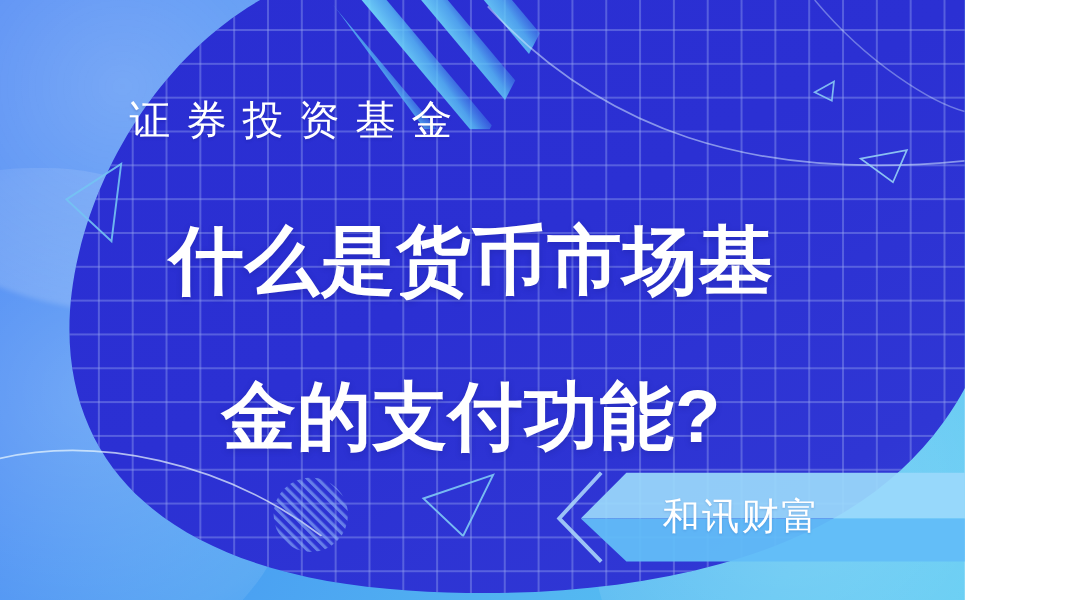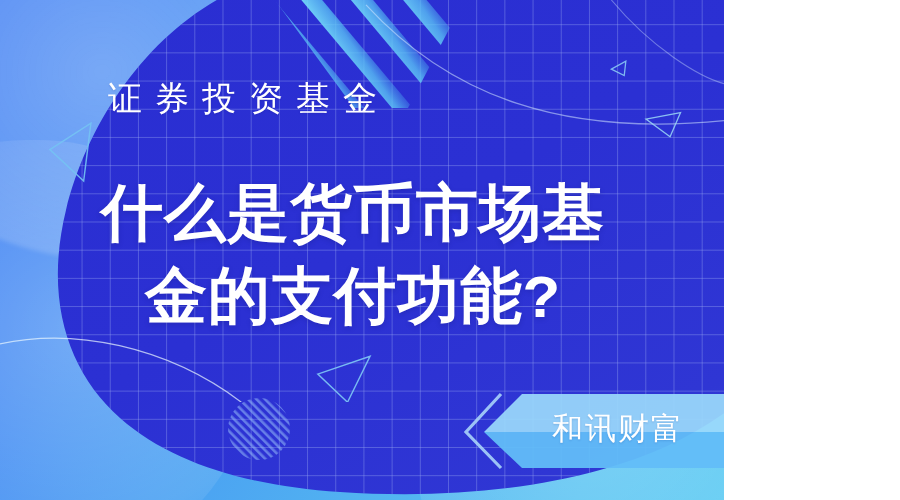--- a/index.html
+++ b/index.html
@@ -3,24 +3,24 @@
 <meta charset="utf-8">
 <title>和讯财富 · 证券投资基金</title>
 <style>
   html, body {
     margin: 0;
     padding: 0;
     background: #ffffff;
   }
   #poster {
     position: relative;
-    width: 724px;
+    width: 804px;
     height: 500px;
     overflow: hidden;
-    font-family: Liberation Mono, monospace;
+    font-family: Liberation Sans, sans-serif;
     background: linear-gradient(118deg,
                 #3a7bf2 0%,
                 #3f86f3 18%,
                 #4aa0f2 42%,
                 #52b4f1 65%,
                 #58c3f2 85%,
                 #5ccaf3 100%);
     user-select: none;
   }
 
@@ -99,21 +99,21 @@
     text-align: center;
     color: #ffffff;
     font-weight: 800;
     font-size: 62px;
     line-height: 83px;
     letter-spacing: 1px;
     text-shadow: 0 2px 5px rgba(16,24,110,.22);
   }
   .headline .hl-line { display: block; white-space: nowrap; }
   .headline .hl-line.l1 { padding-right: 18px; }
-  .headline .hl-line.l2 { padding-right: 18px; }
+  .headline .hl-line.l2 { padding-right: 18px; margin-top: 47px; }
 
   
   .ribbon { position: absolute; left: 460px; top: 388px; width: 440px; height: 86px; }
   .ribbon svg { display:block; }
   .ribbon-label {
     position: absolute;
     left: 552px;
     top: 411px;
     width: 230px;
     font-size: 31px;

